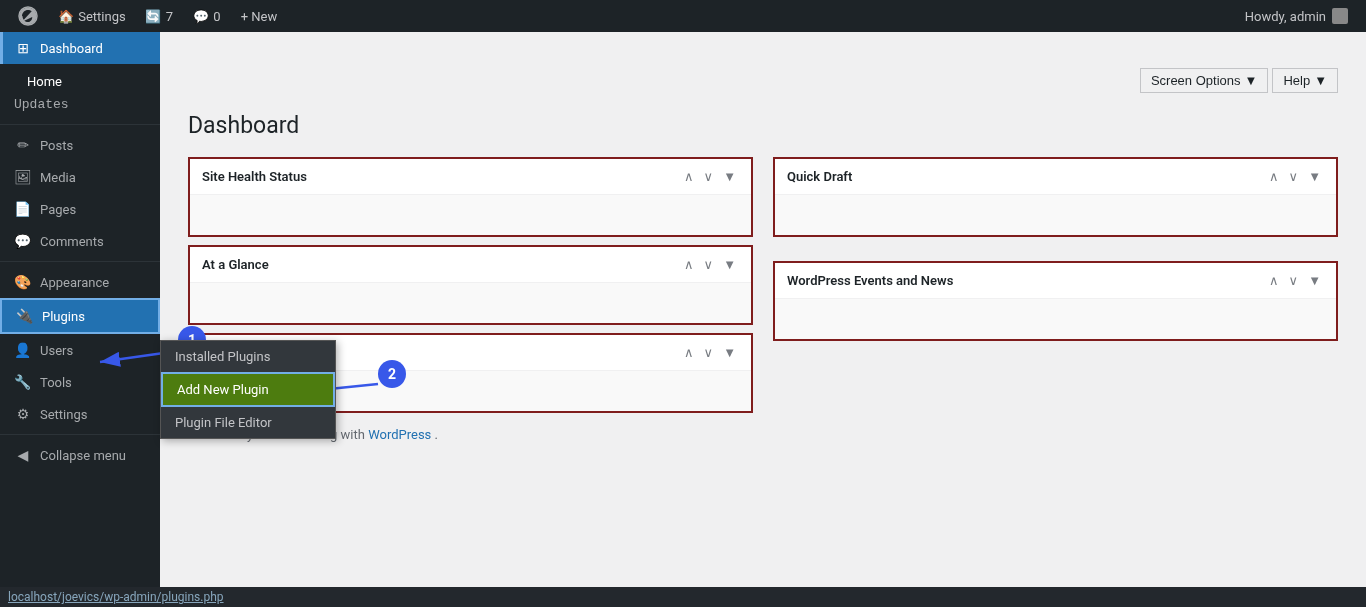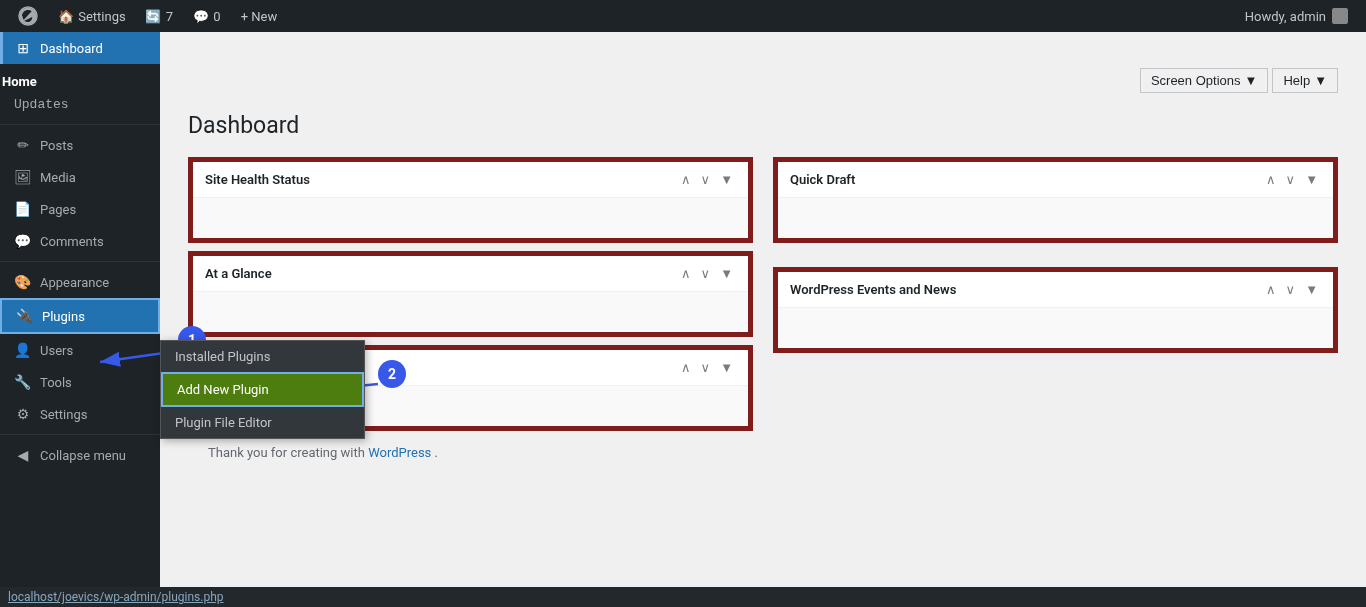--- a/index.html
+++ b/index.html
@@ -94,21 +94,21 @@
     .menu-icon { width: 18px; height: 18px; display: flex; align-items: center; justify-content: center; font-size: 14px; flex-shrink: 0; }
     .menu-divider { height: 1px; background: #2c3338; margin: 4px 0; }
 
     
     .submenu-dropdown {
       background: #32373c;
       border: 1px solid #555;
       position: absolute;
       left: 160px;
       top: 340px;
-      width: 205px;
+      width: 176px;
       z-index: 1000;
       box-shadow: 2px 2px 8px rgba(0,0,0,0.3);
     }
     .submenu-item {
       padding: 8px 14px;
       color: #c3c4c7;
       cursor: pointer;
       font-size: 13px;
     }
     .submenu-item.active { background: #2271b1; color: #fff; border: 2px solid #72aee6; }
@@ -168,21 +168,21 @@
     .dashboard-col-right {
       flex: 1;
       display: flex;
       flex-direction: column;
       gap: 20px;
     }
 
     
     .widget-box {
       background: #fff;
-      border: 5px solid #7f1d1d;
+      border: 2px solid #7f1d1d;
       margin-bottom: 4px;
     }
     .widget-header {
       display: flex;
       align-items: center;
       justify-content: space-between;
       padding: 8px 12px;
       border-bottom: 1px solid #f0f0f1;
     }
     .widget-title {
@@ -238,23 +238,23 @@
       position: fixed;
       top: 0; left: 0;
       width: 1366px;
       height: 607px;
       pointer-events: none;
       z-index: 400;
     }
 
     
     .menu-item-home {
-      padding: 10px 10px 4px 2px;
+      padding: 10px 10px 4px 27px;
       color: #fff;
-      font-weight: 700;
+      font-weight: 400;
       font-size: 13px;
     }
     .menu-item-updates {
       padding: 4px 10px 8px 14px;
       color: #a7aaad;
       font-size: 13px;
       cursor: pointer;
       font-family: Liberation Mono, monospace;
     }
   </style>

